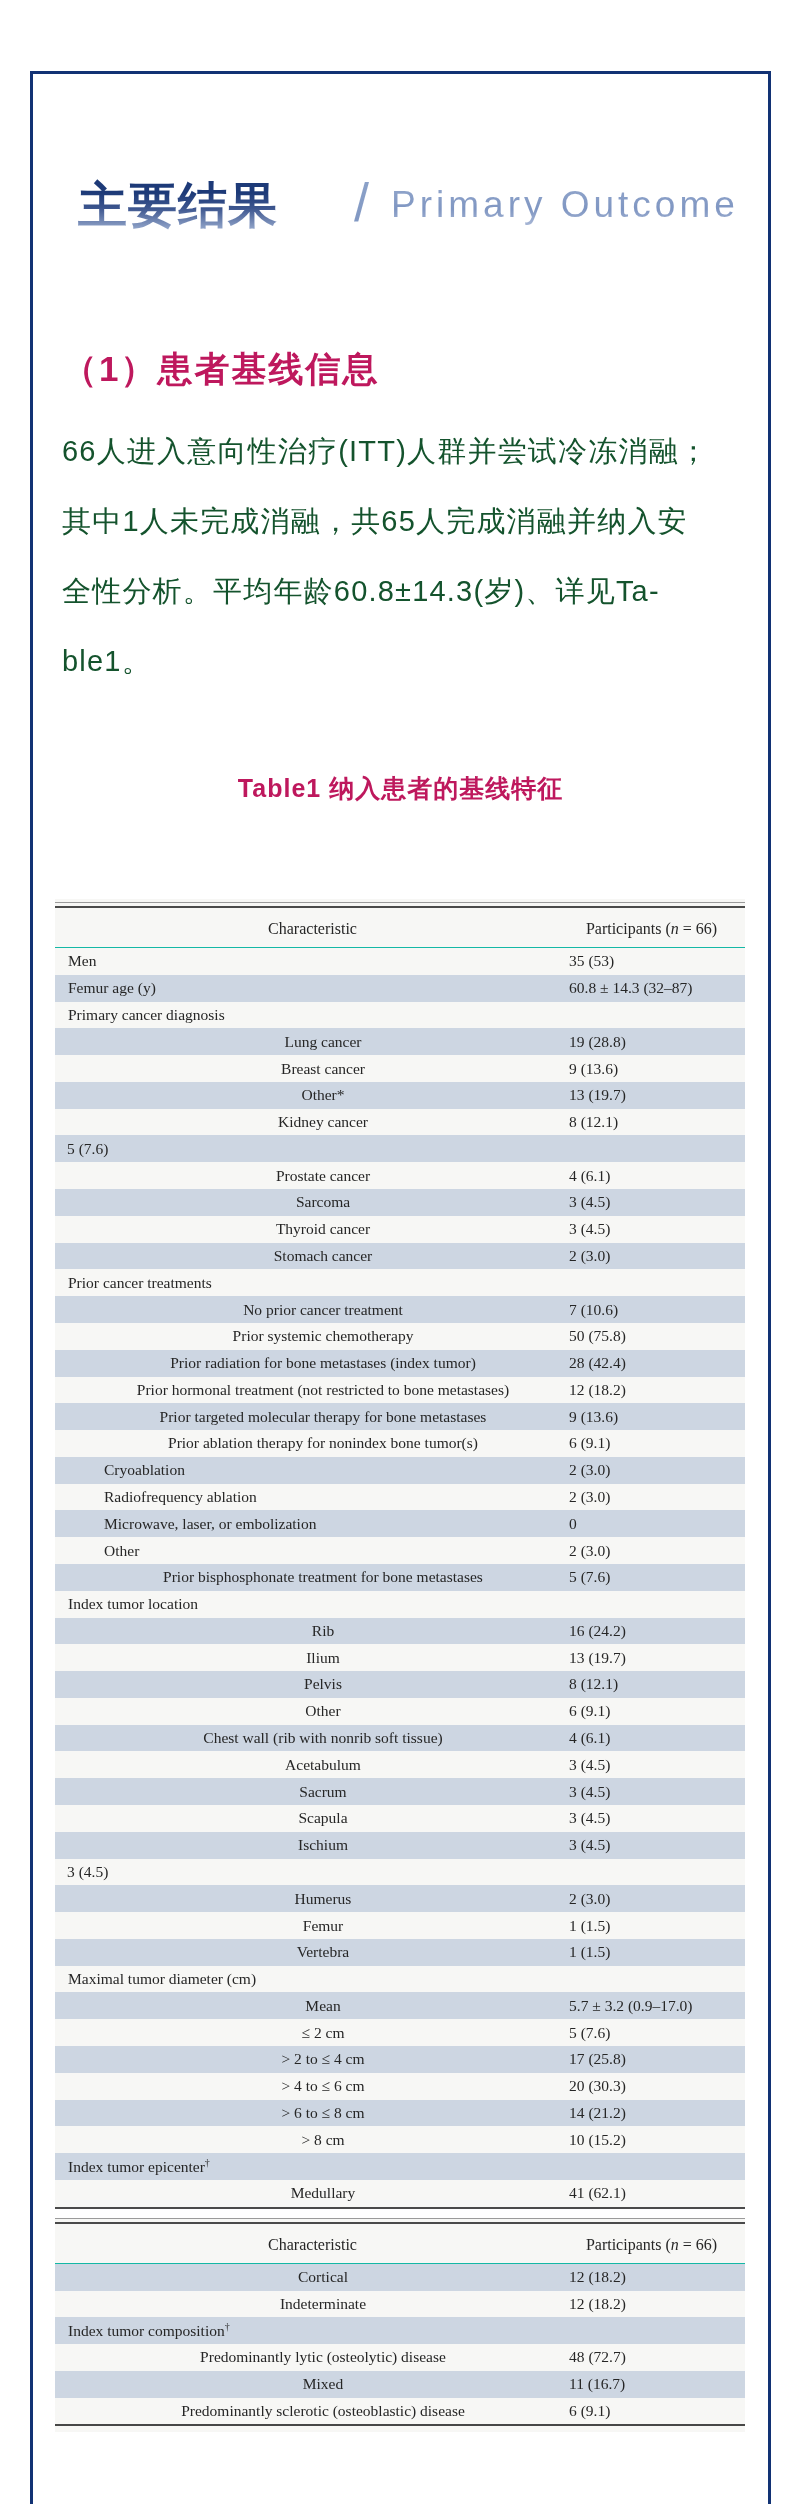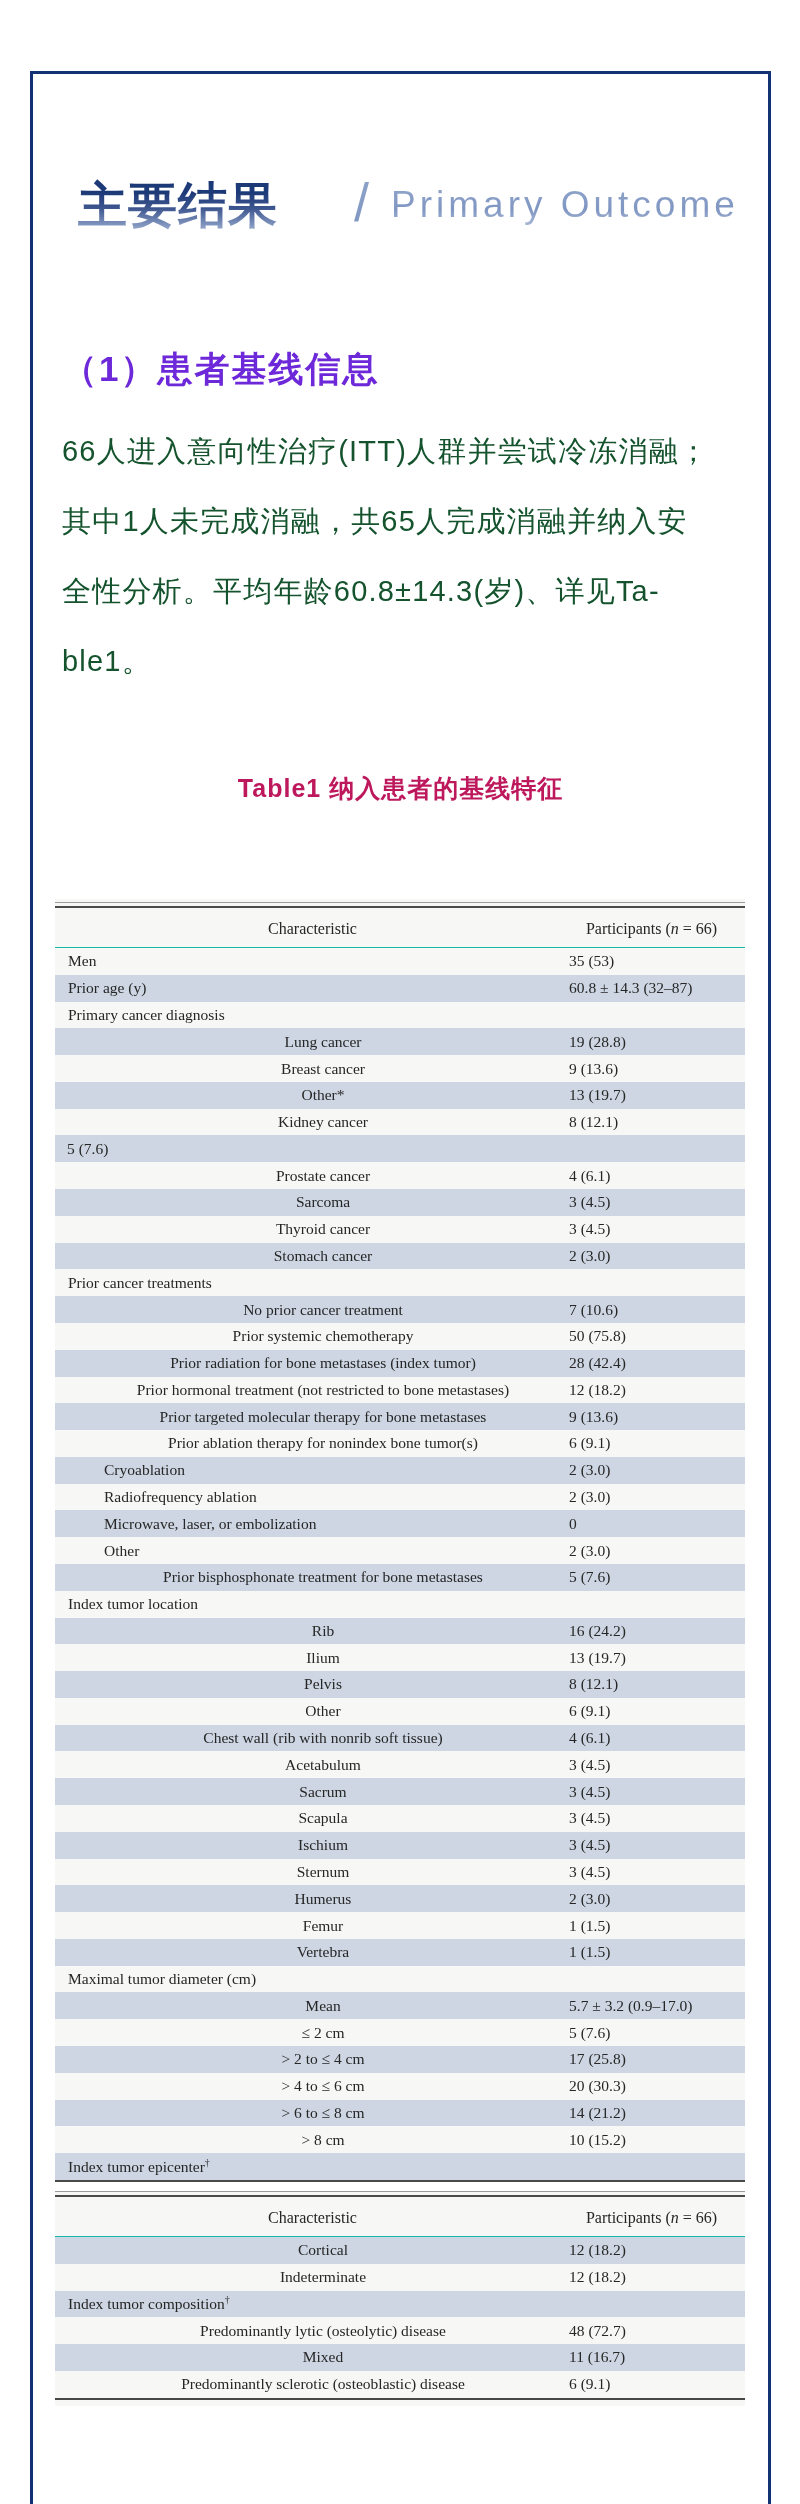--- a/index.html
+++ b/index.html
@@ -28,21 +28,21 @@
     transform:translateY(-3px);
   }
   .hero-en{
     margin-left:22px;font-size:37px;font-weight:300;letter-spacing:4px;
     background:linear-gradient(180deg,#93a7cc 0%,#7f96c2 60%,#a9b8d6 100%);
     -webkit-background-clip:text;background-clip:text;color:transparent;
   }
   
   .sec-heading{
     position:absolute;top:272px;left:29px;font-size:35px;font-weight:800;
-    color:#6d28d9;letter-spacing:2px;
+    color:#be185d;letter-spacing:2px;
   }
   
   .para{
     position:absolute;top:342px;left:29px;width:682px;
     font-size:29px;color:#14532d;letter-spacing:1.2px;
   }
   .para .pline{line-height:70px;height:70px;white-space:nowrap;}
   
   .tbl-caption{
     position:absolute;top:698px;left:0;width:100%;text-align:center;
@@ -110,21 +110,21 @@
       <div class="hc1">Characteristic</div>
       <div class="hc2"><span>Participants (</span><i>n</i><span> = 66)</span></div>
     </div>
 
     <div class="tbody">
         <div class="trow">
           <div class="lbl ind0">Men</div>
           <div class="val">35 (53)</div>
         </div>
         <div class="trow striped">
-          <div class="lbl ind0">Prior age (y)</div>
+          <div class="lbl ind0">Femur age (y)</div>
           <div class="val">60.8 ± 14.3 (32–87)</div>
         </div>
         <div class="trow">
           <div class="lbl ind0">Primary cancer diagnosis</div>
           <div class="val"></div>
         </div>
         <div class="trow striped">
           <div class="lbl ind1">Lung cancer</div>
           <div class="val">19 (28.8)</div>
         </div>
@@ -241,21 +241,20 @@
         </div>
         <div class="trow">
           <div class="lbl ind1">Scapula</div>
           <div class="val">3 (4.5)</div>
         </div>
         <div class="trow striped">
           <div class="lbl ind1">Ischium</div>
           <div class="val">3 (4.5)</div>
         </div>
         <div class="trow">
-          <div class="lbl ind1">Sternum</div>
           <div class="val">3 (4.5)</div>
         </div>
         <div class="trow striped">
           <div class="lbl ind1">Humerus</div>
           <div class="val">2 (3.0)</div>
         </div>
         <div class="trow">
           <div class="lbl ind1">Femur</div>
           <div class="val">1 (1.5)</div>
         </div>
@@ -287,20 +286,24 @@
           <div class="lbl ind1">&gt; 6 to ≤ 8 cm</div>
           <div class="val">14 (21.2)</div>
         </div>
         <div class="trow">
           <div class="lbl ind1">&gt; 8 cm</div>
           <div class="val">10 (15.2)</div>
         </div>
         <div class="trow striped">
           <div class="lbl ind0">Index tumor epicenter<sup>†</sup></div>
           <div class="val"></div>
+        </div>
+        <div class="trow">
+          <div class="lbl ind1">Medullary</div>
+          <div class="val">41 (62.1)</div>
         </div>
       </div>
 
     <div class="part1-bottom"></div>
     <div class="part-gap"></div>
     <div class="rule-double">
         <div></div>
       </div>
 
     <div class="thead">

